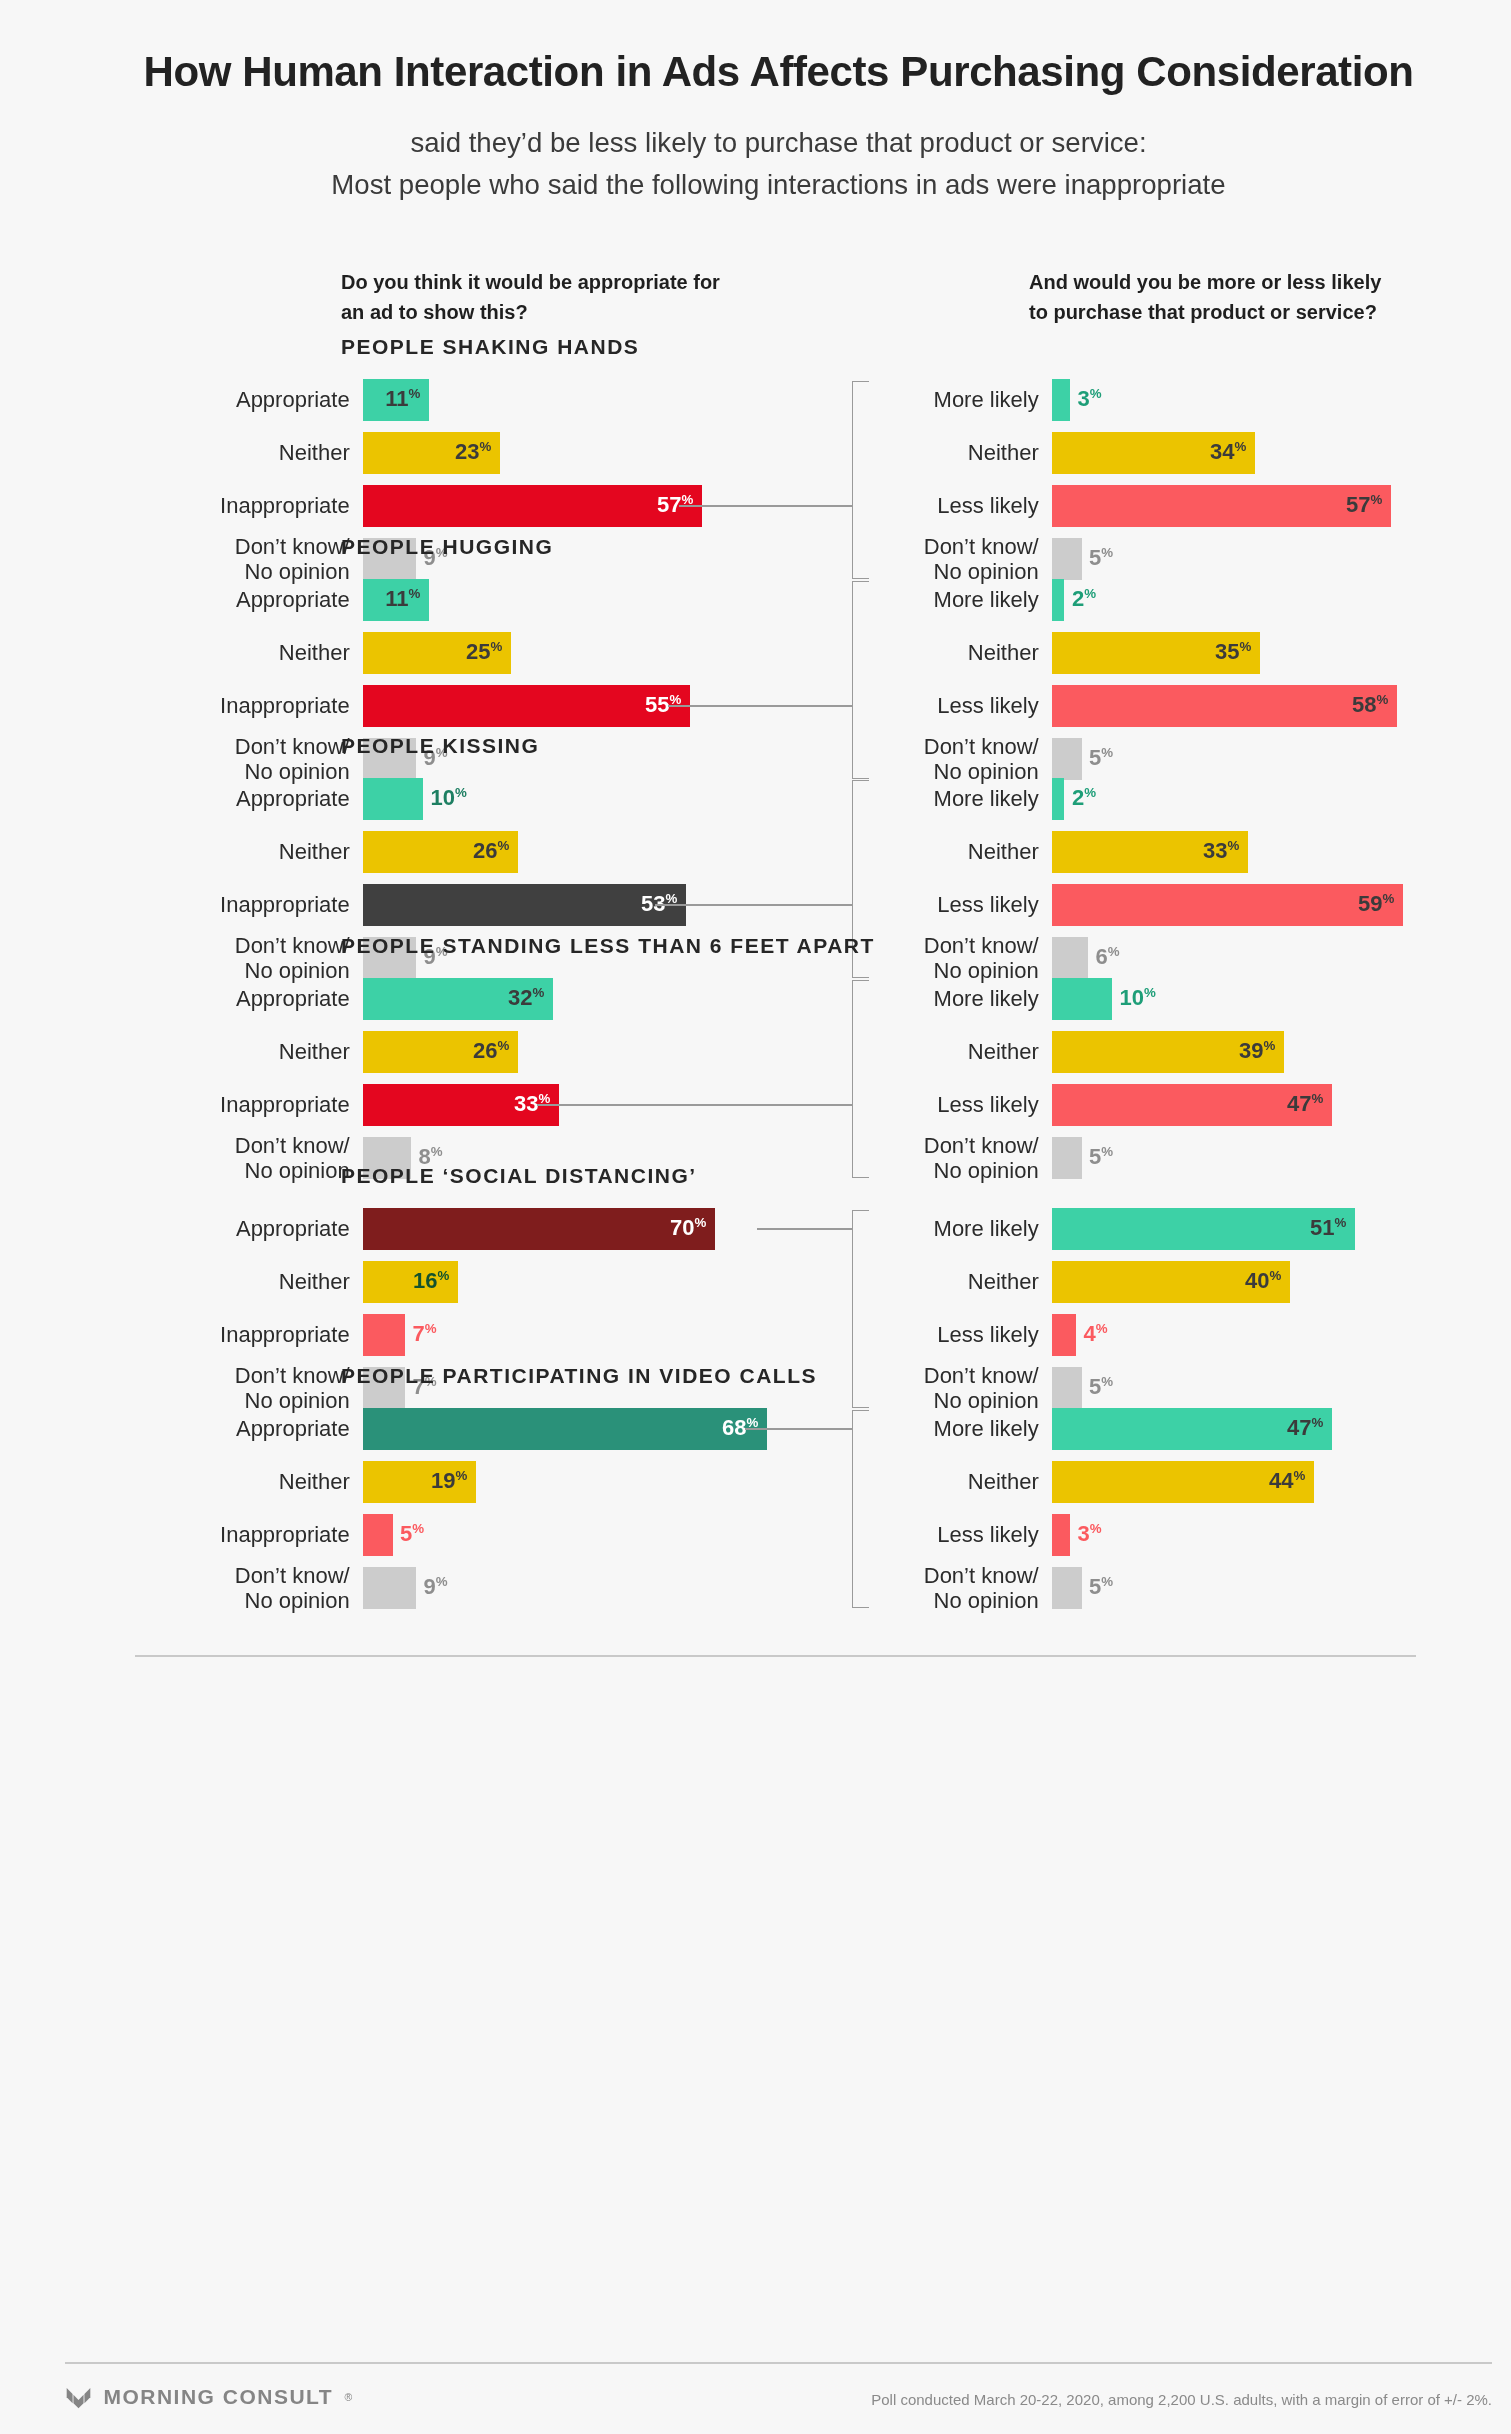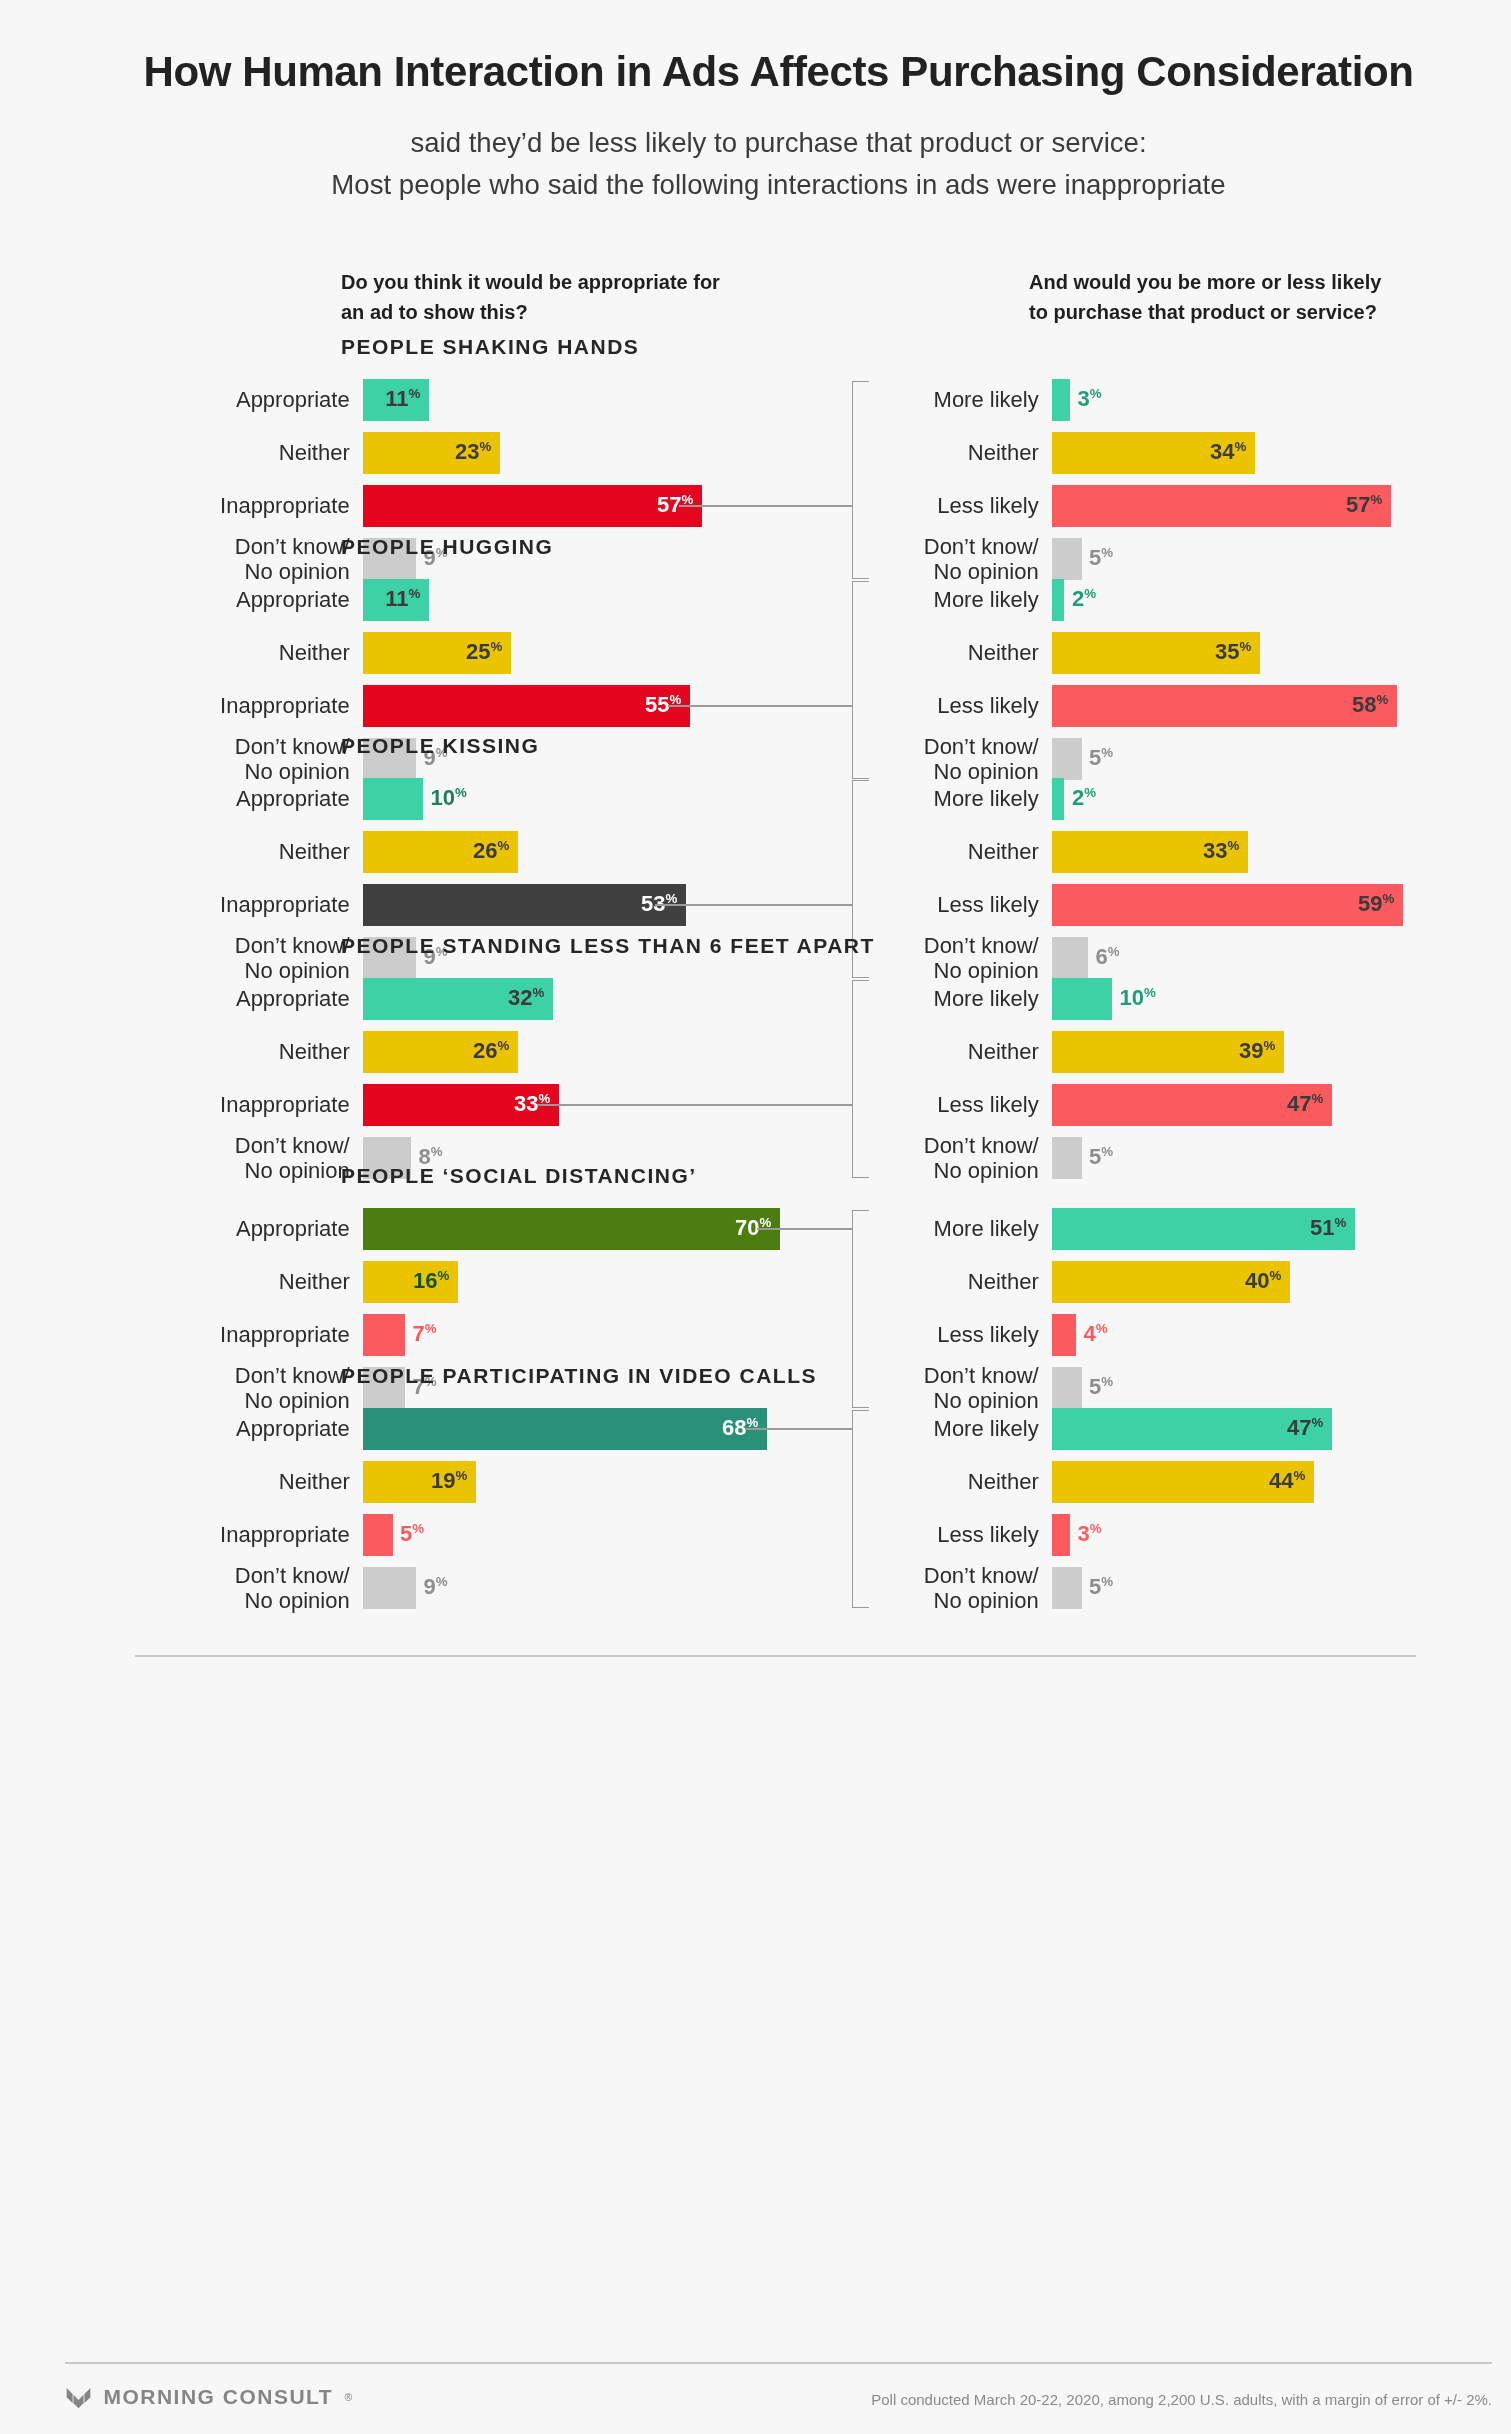--- a/index.html
+++ b/index.html
@@ -459,21 +459,21 @@
         </div>
         <div class="bracket" style="left: 829px; top: 46px; height: 198px;"></div>
         <div class="connector" style="left: 514px; width: 316px; top: 170px;"></div>
       </div>
       <div class="section" style="top: 1164px;">
         <div class="section-title">PEOPLE ‘SOCIAL DISTANCING’</div>
         <div class="panel left">
           <div class="row">
             <div class="row-label">Appropriate</div>
             <div class="bar-wrap">
-              <div class="bar" style="width: 417px; background: #4d7c0f;">
+              <div class="bar" style="width: 352px; background: #7f1d1d;">
                 <span class="val" style="color: rgb(255, 255, 255);">70<span class="pct">%</span></span>
               </div>
             </div>
           </div>
           <div class="row">
             <div class="row-label">Neither</div>
             <div class="bar-wrap">
               <div class="bar" style="width: 95px; background: rgb(235, 196, 0);">
                 <span class="val" style="color: #14532d;">16<span class="pct">%</span></span>
               </div>

